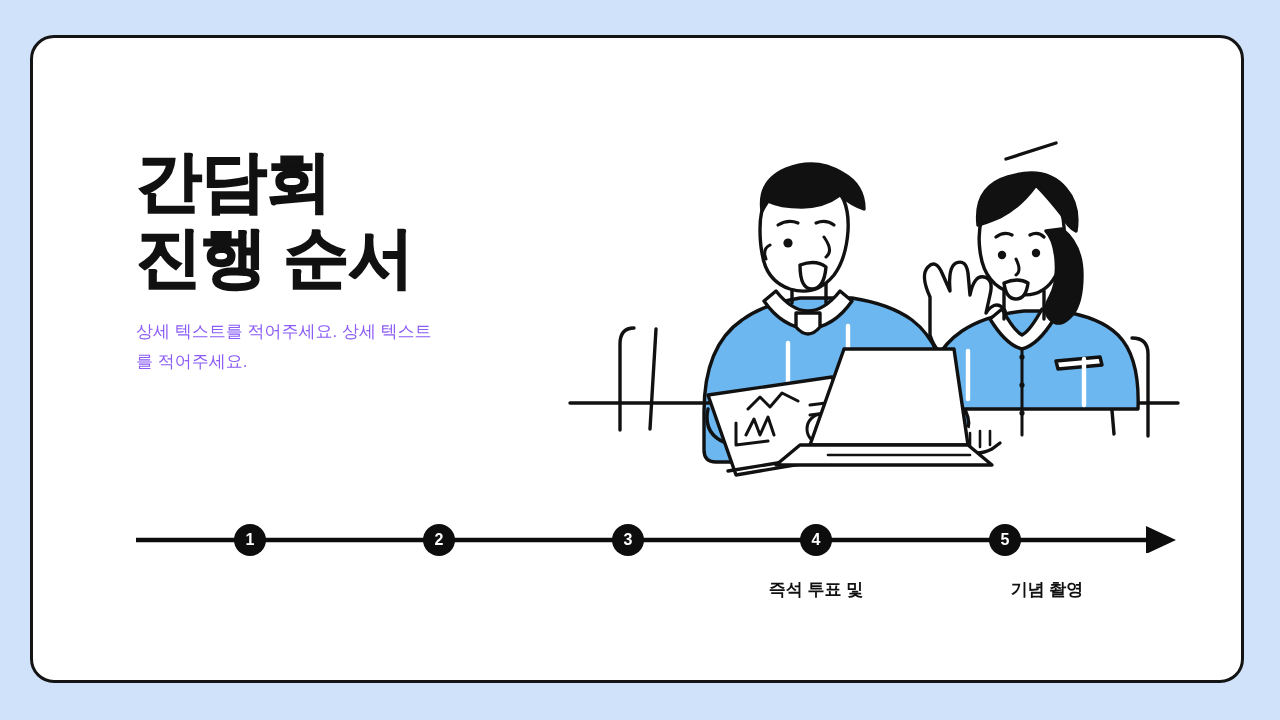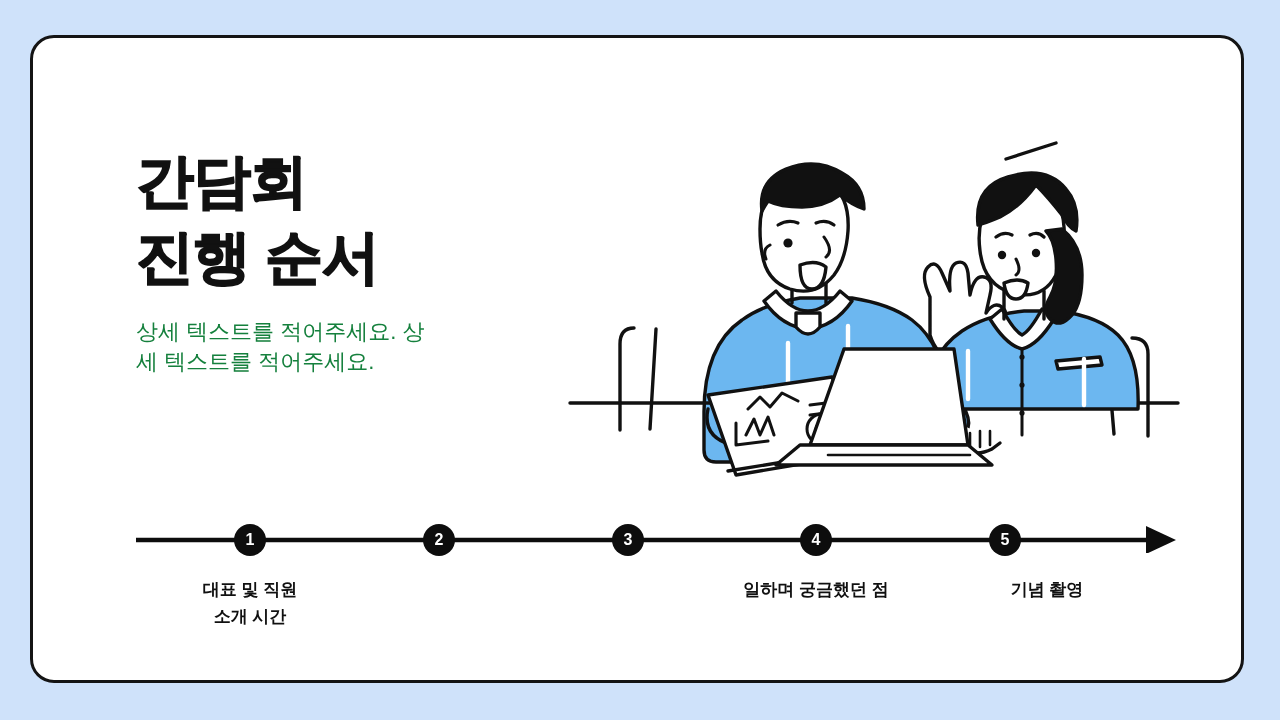--- a/index.html
+++ b/index.html
@@ -33,33 +33,33 @@
   }
 
   
   #headline {
     position: absolute;
     left: 103px;
     top: 105px;
     width: 420px;
   }
   .title-line {
-    font-size: 58px;
+    font-size: 66px;
     line-height: 76px;
     font-weight: 900;
     letter-spacing: -1px;
     color: #111111;
     white-space: nowrap;
     -webkit-text-stroke: 1.6px #111111;
   }
   #subtitle {
     margin-top: 22px;
-    font-size: 22px;
+    font-size: 17px;
     line-height: 30px;
-    color: #15803d;
+    color: #8b5cf6;
     width: 300px;
     font-weight: 400;
   }
 
   
   #illustration {
     position: absolute;
     left: 505px;
     top: 95px;
     width: 660px;
@@ -288,26 +288,22 @@
         <line x1="0" y1="47" x2="1018" y2="47" stroke="#0d0d0d" stroke-width="4.5"></line>
         <polygon points="1010,33 1040,47 1010,61" fill="#0d0d0d"></polygon>
       </svg>
 
       <div class="step-node" style="left:98px">1</div>
       <div class="step-node" style="left:287px">2</div>
       <div class="step-node" style="left:476px">3</div>
       <div class="step-node" style="left:664px">4</div>
       <div class="step-node" style="left:853px">5</div>
 
-      <div class="step-label" style="left:114px">
-        <div>대표 및 직원</div>
-        <div>소개 시간</div>
-      </div>
       <div class="step-label" style="left:680px">
-        <div>일하며 궁금했던 점</div>
+        <div>즉석 투표 및</div>
       </div>
       <div class="step-label" style="left:911px">
         <div>기념 촬영</div>
         <div></div>
       </div>
     </div>
 
   </div>
 </div>
 

